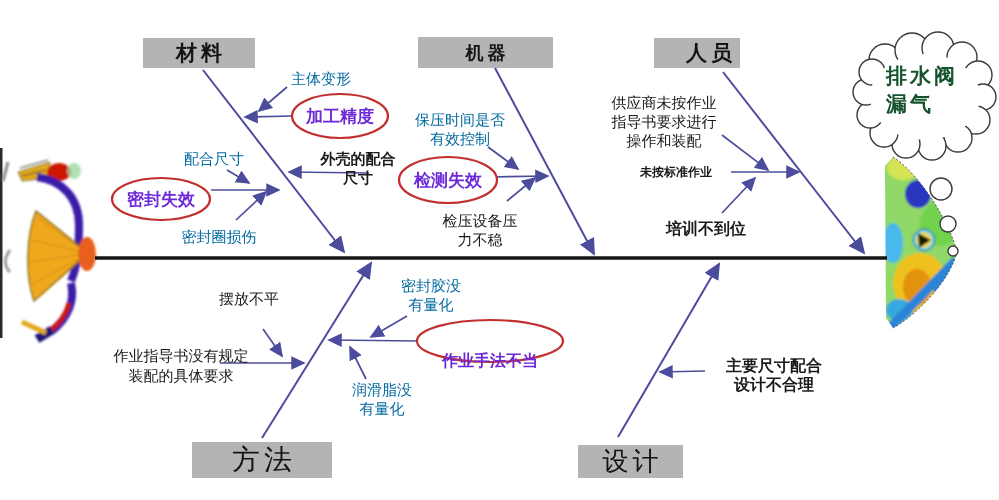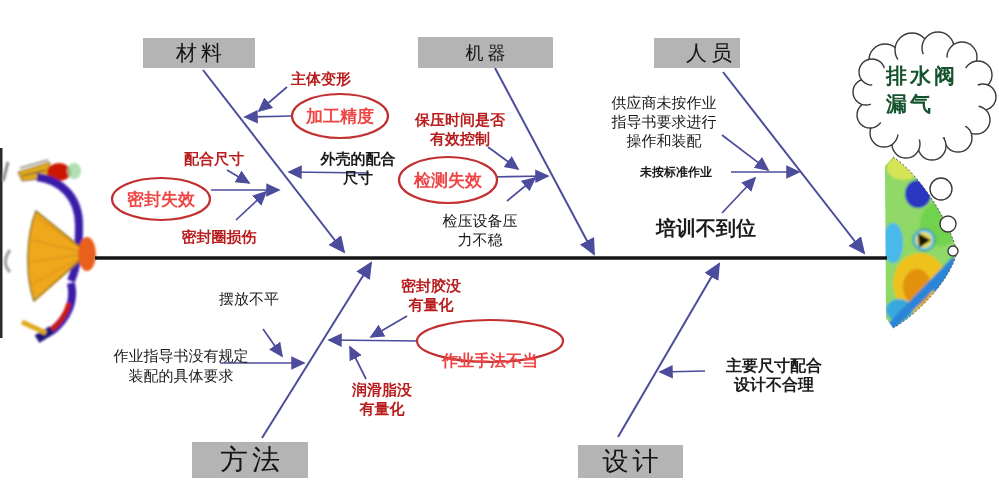--- a/index.html
+++ b/index.html
@@ -4,34 +4,34 @@
 <style>
   html,body{margin:0;padding:0;background:#ffffff;}
   .stage{
     position:relative;width:999px;height:500px;background:#ffffff;overflow:hidden;
     font-family:"Liberation Sans","DejaVu Sans",sans-serif;
   }
   svg.layer{position:absolute;left:0;top:0;}
   .catbox{
     position:absolute;background:#b4b4b4;color:#141414;
     display:flex;align-items:center;justify-content:center;
-    font-weight:normal;letter-spacing:4px;padding-left:4px;box-sizing:border-box;
+    font-weight:bold;letter-spacing:4px;padding-left:4px;box-sizing:border-box;
   }
   .catbox.serif{font-family:"Liberation Serif","DejaVu Serif",serif;font-weight:normal;}
   .lbl{
     position:absolute;transform:translate(-50%,-50%);
     text-align:center;white-space:nowrap;color:#1a1a1a;
     font-size:15px;line-height:19px;
   }
   .lbl span{display:block;}
-  .red{color:#b91c1c;font-weight:700;}
+  .red{color:#0369a1;font-weight:400;}
   .bold{font-weight:bold;}
   .ell-text{
     position:absolute;transform:translate(-50%,-50%);
-    color:#ef4444;font-weight:bold;white-space:nowrap;font-size:17px;font-family:Liberation Serif, serif;
+    color:#6d28d9;font-weight:bold;white-space:nowrap;font-size:17px;font-family:Liberation Serif, serif;
   }
   .cloud-text{
     position:absolute;color:#14532d;font-weight:600;
     font-size:21px;line-height:28px;letter-spacing:3px;
   }
   .cloud-text span{display:block;}
 </style>
 </head>
 <body>
 
@@ -151,21 +151,21 @@
       <ellipse cx="340" cy="116" rx="48" ry="22"></ellipse>
       <ellipse cx="161" cy="199" rx="49" ry="21"></ellipse>
       <ellipse cx="448" cy="180" rx="49" ry="23"></ellipse>
       <ellipse cx="490" cy="341" rx="73" ry="21"></ellipse>
     </g>
   </svg>
 
   <div class="catbox" style="left:143px;top:38px;width:112px;height:30px;font-size:21px;">材料</div>
   <div class="catbox" style="left:418px;top:37px;width:135px;height:31px;font-size:18px;">机器</div>
   <div class="catbox" style="left:654px;top:38px;width:86px;height:30px;font-size:21px;padding-left:28px;">人员</div>
-  <div class="catbox serif" style="left:192px;top:442px;width:116px;height:36px;font-size:28px;">方法</div>
+  <div class="catbox serif" style="left:192px;top:442px;width:140px;height:36px;font-size:28px;">方法</div>
   <div class="catbox serif" style="left:578px;top:445px;width:105px;height:33px;font-size:26px;">设计</div>
 
   <div class="cloud-text" style="left:886px;top:62px;">
     <span>排水阀</span>
     <span>漏气</span>
   </div>
 
   <div class="lbl red" style="left:321px;top:78px;">主体变形</div>
   <div class="ell-text" style="left:340px;top:116px;">加工精度</div>
   <div class="lbl red" style="left:214px;top:158px;">配合尺寸</div>
@@ -185,21 +185,21 @@
     <span>检压设备压</span>
     <span>力不稳</span>
   </div>
 
   <div class="lbl" style="left:664px;top:121px;">
     <span>供应商未按作业</span>
     <span>指导书要求进行</span>
     <span>操作和装配</span>
   </div>
   <div class="lbl bold" style="left:676px;top:172px;font-size:12px;">未按标准作业</div>
-  <div class="lbl bold" style="left:706px;top:228px;font-size:20px;">培训不到位</div>
+  <div class="lbl bold" style="left:706px;top:228px;font-size:16px;">培训不到位</div>
 
   <div class="lbl" style="left:249px;top:298px;">摆放不平</div>
   <div class="lbl" style="left:181px;top:366px;line-height:20px;">
     <span>作业指导书没有规定</span>
     <span>装配的具体要求</span>
   </div>
   <div class="lbl red" style="left:431px;top:295px;">
     <span>密封胶没</span>
     <span>有量化</span>
   </div>

